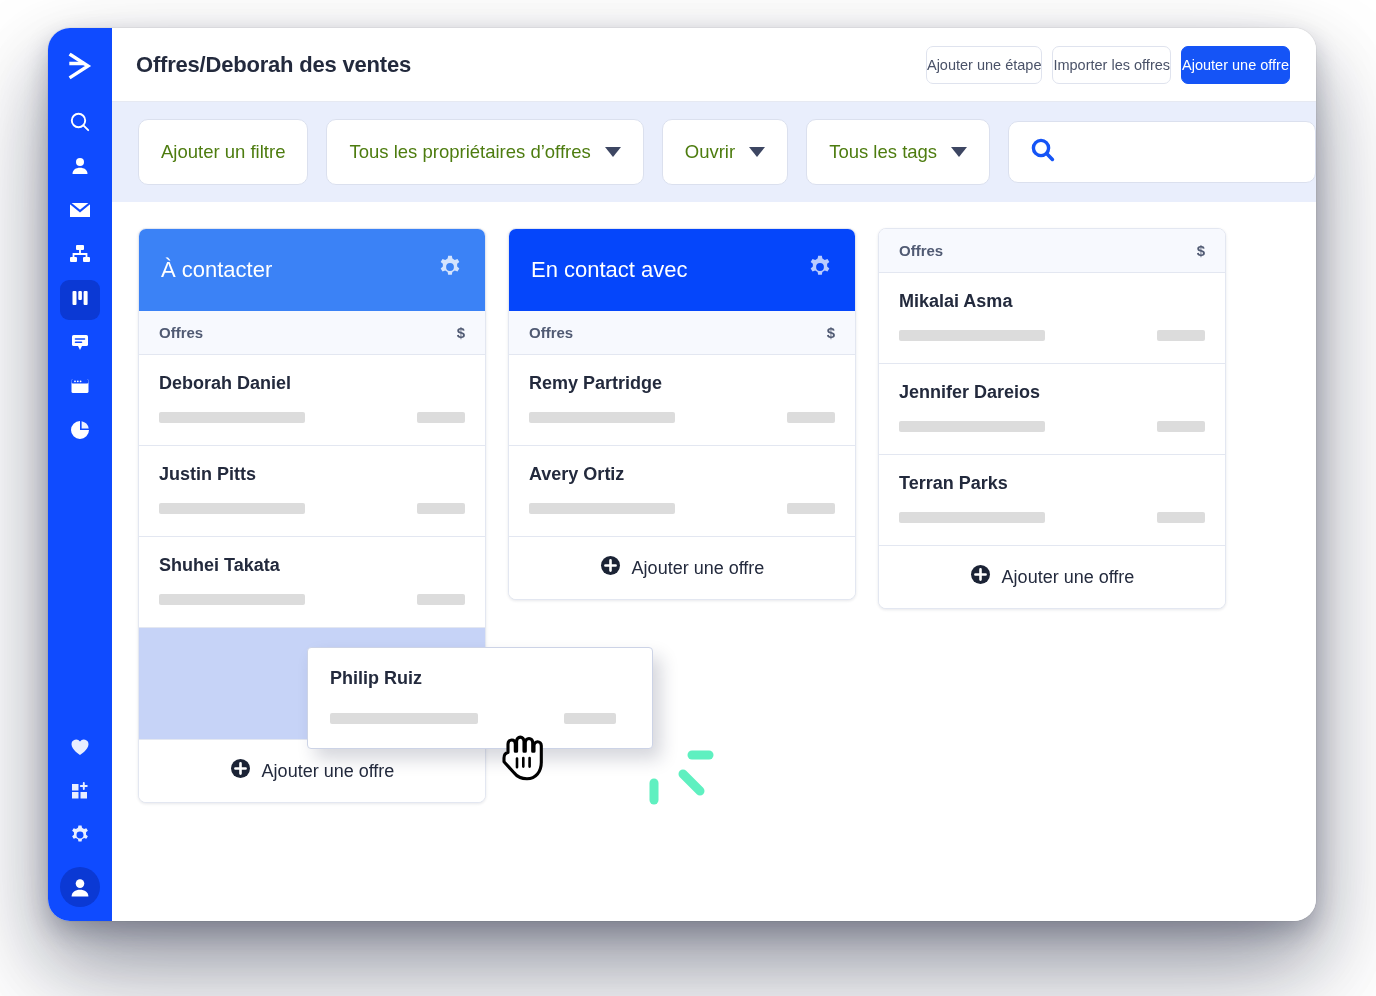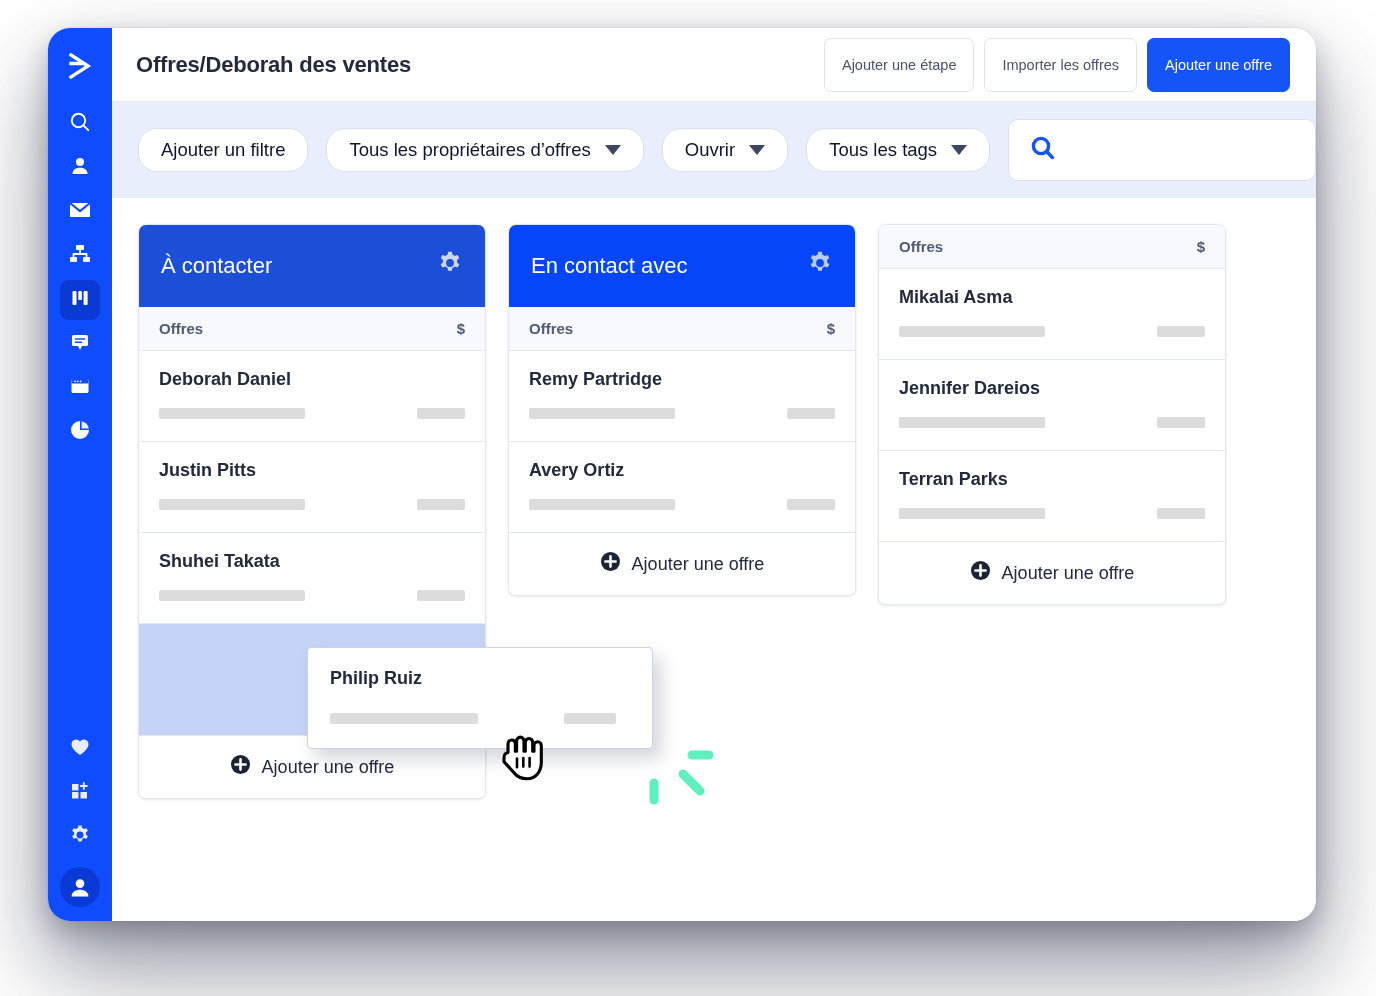--- a/index.html
+++ b/index.html
@@ -93,22 +93,22 @@
     color: #232a3d;
     letter-spacing: -0.2px;
   }
   .topbar-actions {
     margin-left: auto;
     display: flex;
     align-items: center;
     gap: 10px;
   }
   .btn {
-    height: 54px;
-    padding: 0 17px;
+    height: 38px;
+    padding: 0 0;
     border-radius: 7px;
     font-size: 14.5px;
     font-family: "Liberation Sans", sans-serif;
     display: inline-flex;
     align-items: center;
     justify-content: center;
     cursor: pointer;
     white-space: nowrap;
   }
   .btn-ghost {
@@ -126,29 +126,29 @@
   .filterbar {
     background: #e9eefc;
     padding: 17px 0 17px 26px;
     display: flex;
     align-items: center;
     gap: 18px;
     flex: 0 0 auto;
     overflow: hidden;
   }
   .filter-chip {
-    height: 44px;
+    height: 66px;
     background: #ffffff;
     border: 1px solid #dbe0ee;
-    border-radius: 19px;
+    border-radius: 10px;
     display: flex;
     align-items: center;
     padding: 0 22px;
     font-size: 18.5px;
-    color: #0f172a;
+    color: #4d7c0f;
     cursor: pointer;
     white-space: nowrap;
   }
   .caret {
     width: 0; height: 0;
     border-left: 8px solid transparent;
     border-right: 8px solid transparent;
     border-top: 10px solid #3d4662;
     margin-left: 14px;
   }
@@ -447,21 +447,21 @@
             <path d="M17.6 17.6 L23.4 23.4" stroke="#1554f6" stroke-width="3.6" stroke-linecap="round"></path>
           </svg>
         </span>
         <input class="search-input" type="text" value="" placeholder="" style="">
       </div>
     </div>
 
     <div class="board">
 
       <div class="column">
-        <div class="col-head" id="head0" style="background: #1d4ed8;">
+        <div class="col-head" id="head0" style="background: #3b82f6;">
           <span>À contacter</span>
           <span class="gear">
             <svg width="26" height="26" viewBox="0 0 24 24">
               <path d="M12 8.4a3.6 3.6 0 1 0 0 7.2 3.6 3.6 0 0 0 0-7.2z M10.3 1.6h3.4l.5 2.6 2.2 1.3 2.5-1 1.7 2.9-2 1.7v2.5l2 1.7-1.7 2.9-2.5-1-2.2 1.3-.5 2.6h-3.4l-.5-2.6-2.2-1.3-2.5 1-1.7-2.9 2-1.7V9.1l-2-1.7 1.7-2.9 2.5 1 2.2-1.3z" fill="#ffffff" opacity="0.78"></path>
             </svg>
           </span>
         </div>
         <div class="col-sub">
           <span>Offres</span>
           <span class="money">$</span>

